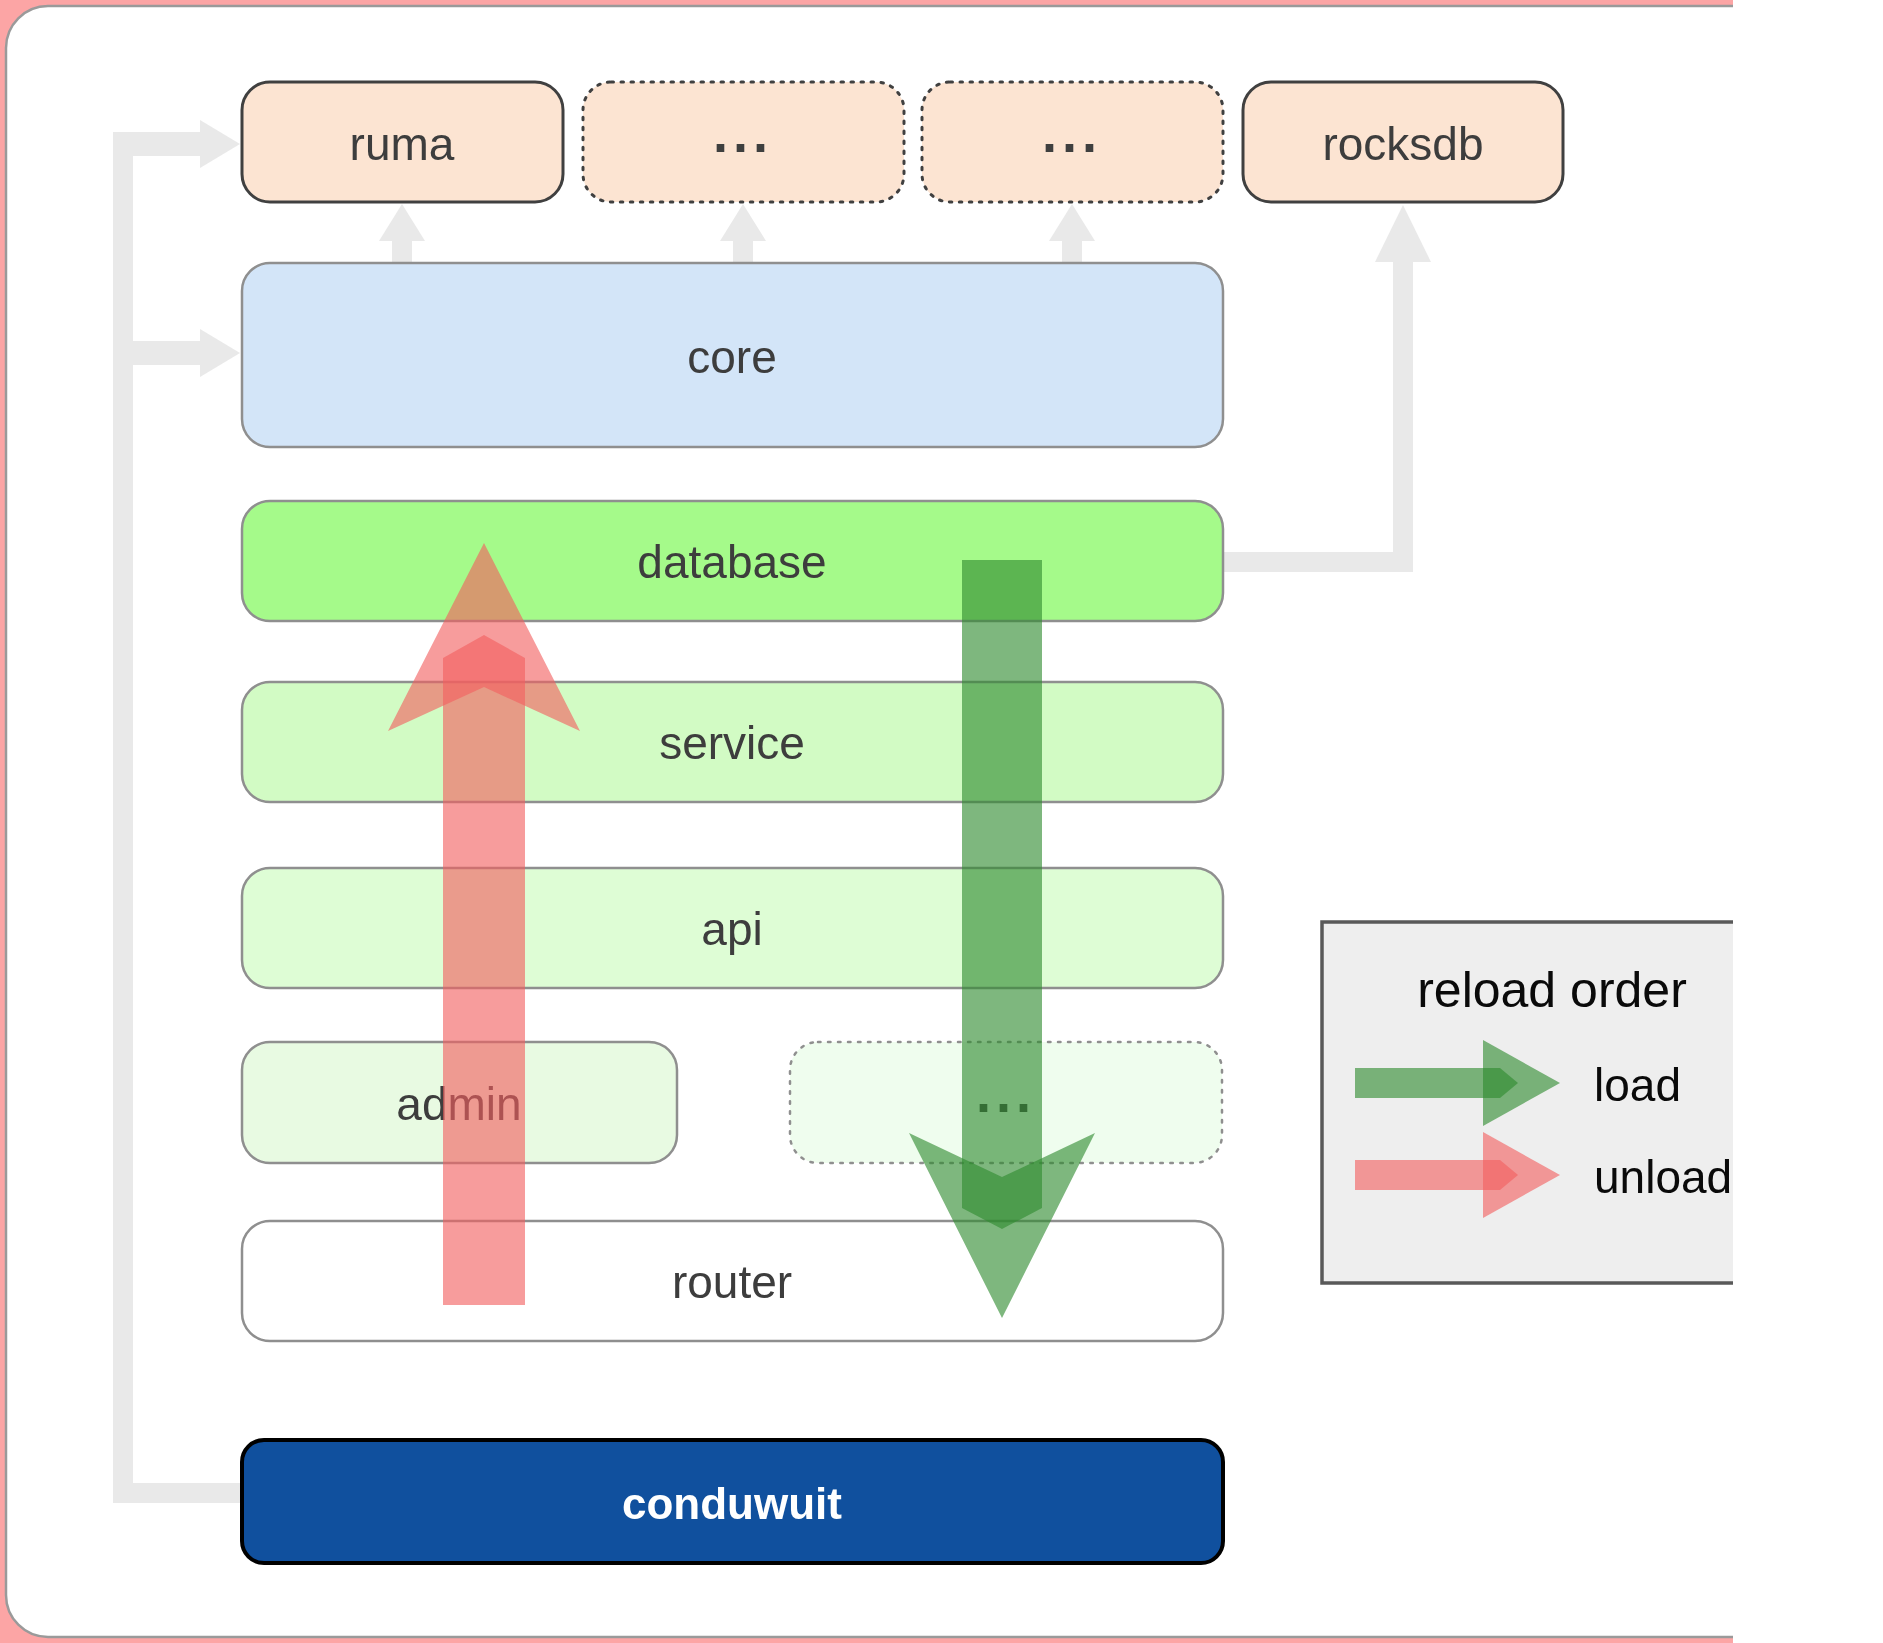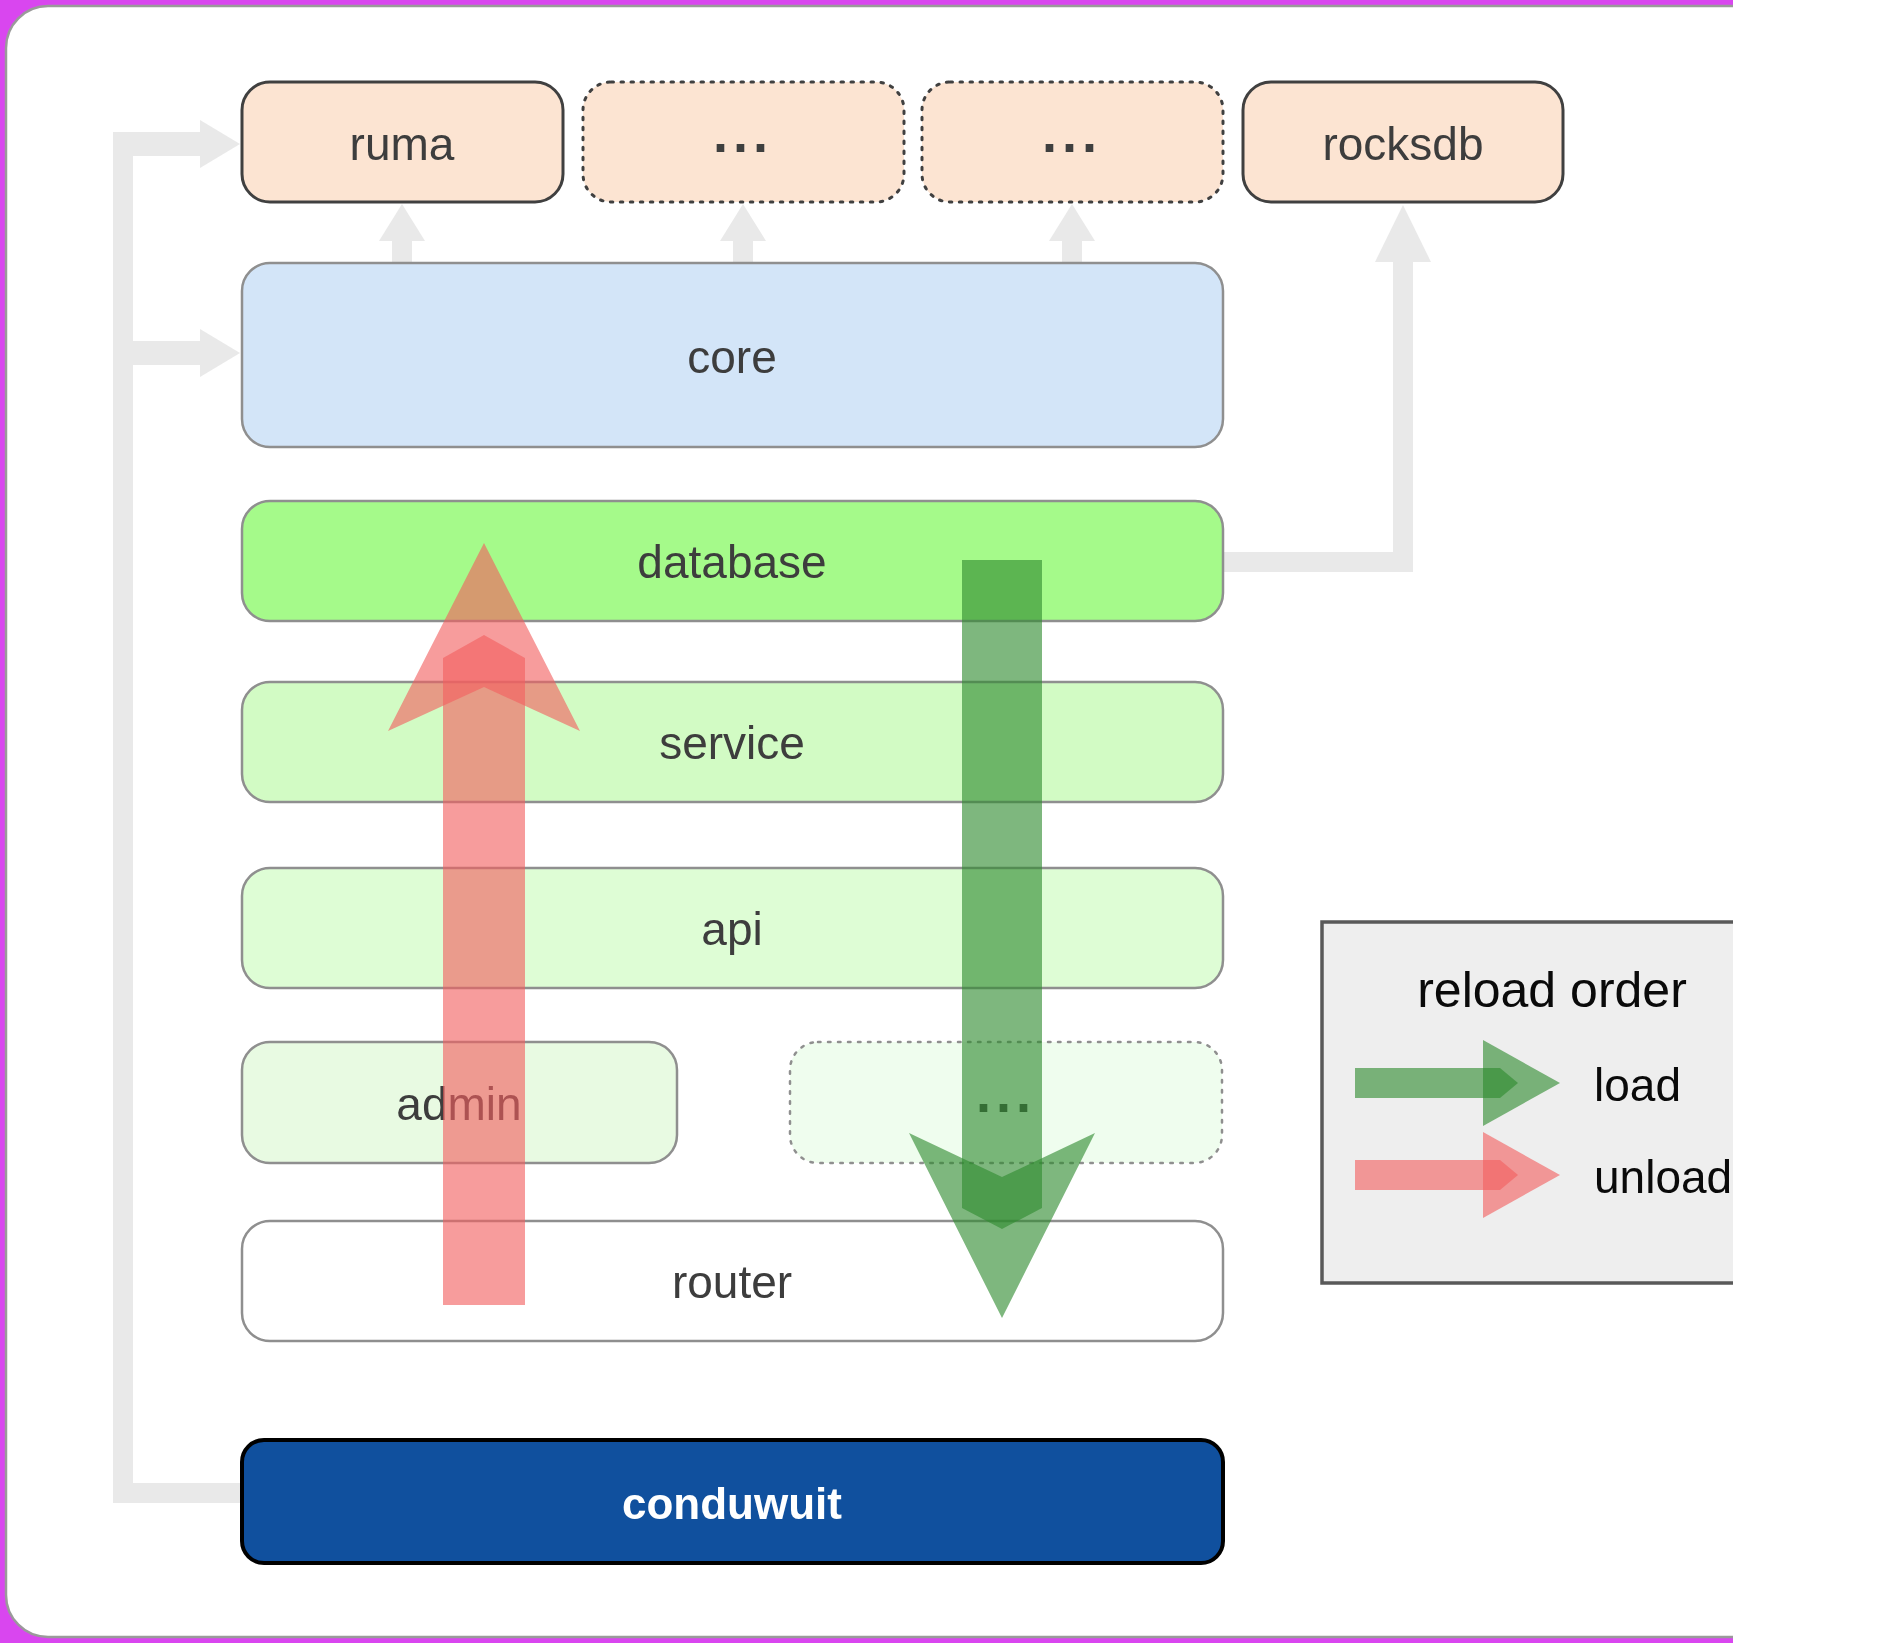--- a/index.html
+++ b/index.html
@@ -1,16 +1,16 @@
 <!DOCTYPE html>
 <html><head>
 <meta charset="utf-8">
 <style>
   html,body{margin:0;padding:0;background:#fff;}
-  .stage{position:relative;width:1733px;height:1643px;background:#d946ef;overflow:hidden;
+  .stage{position:relative;width:1733px;height:1643px;background:#fca5a5;overflow:hidden;
          font-family:"Liberation Sans", sans-serif;}
   svg{position:absolute;left:0;top:0;}
   text{font-family:"Liberation Sans", sans-serif;}
   .lbl{fill:#3d3d3d;font-size:46px;}
   .dots{fill:#3f3f3f;font-size:54px;font-weight:bold;letter-spacing:5px;}
   .white-lbl{fill:#ffffff;font-size:44px;font-weight:600;}
   .legend-title{fill:#0a0a0a;font-size:50px;}
   .legend-lbl{fill:#0a0a0a;font-size:46px;}
   .node-box{stroke:#8f8f8f;stroke-width:2.5;}
   .module-box{stroke:#404040;stroke-width:3;}

